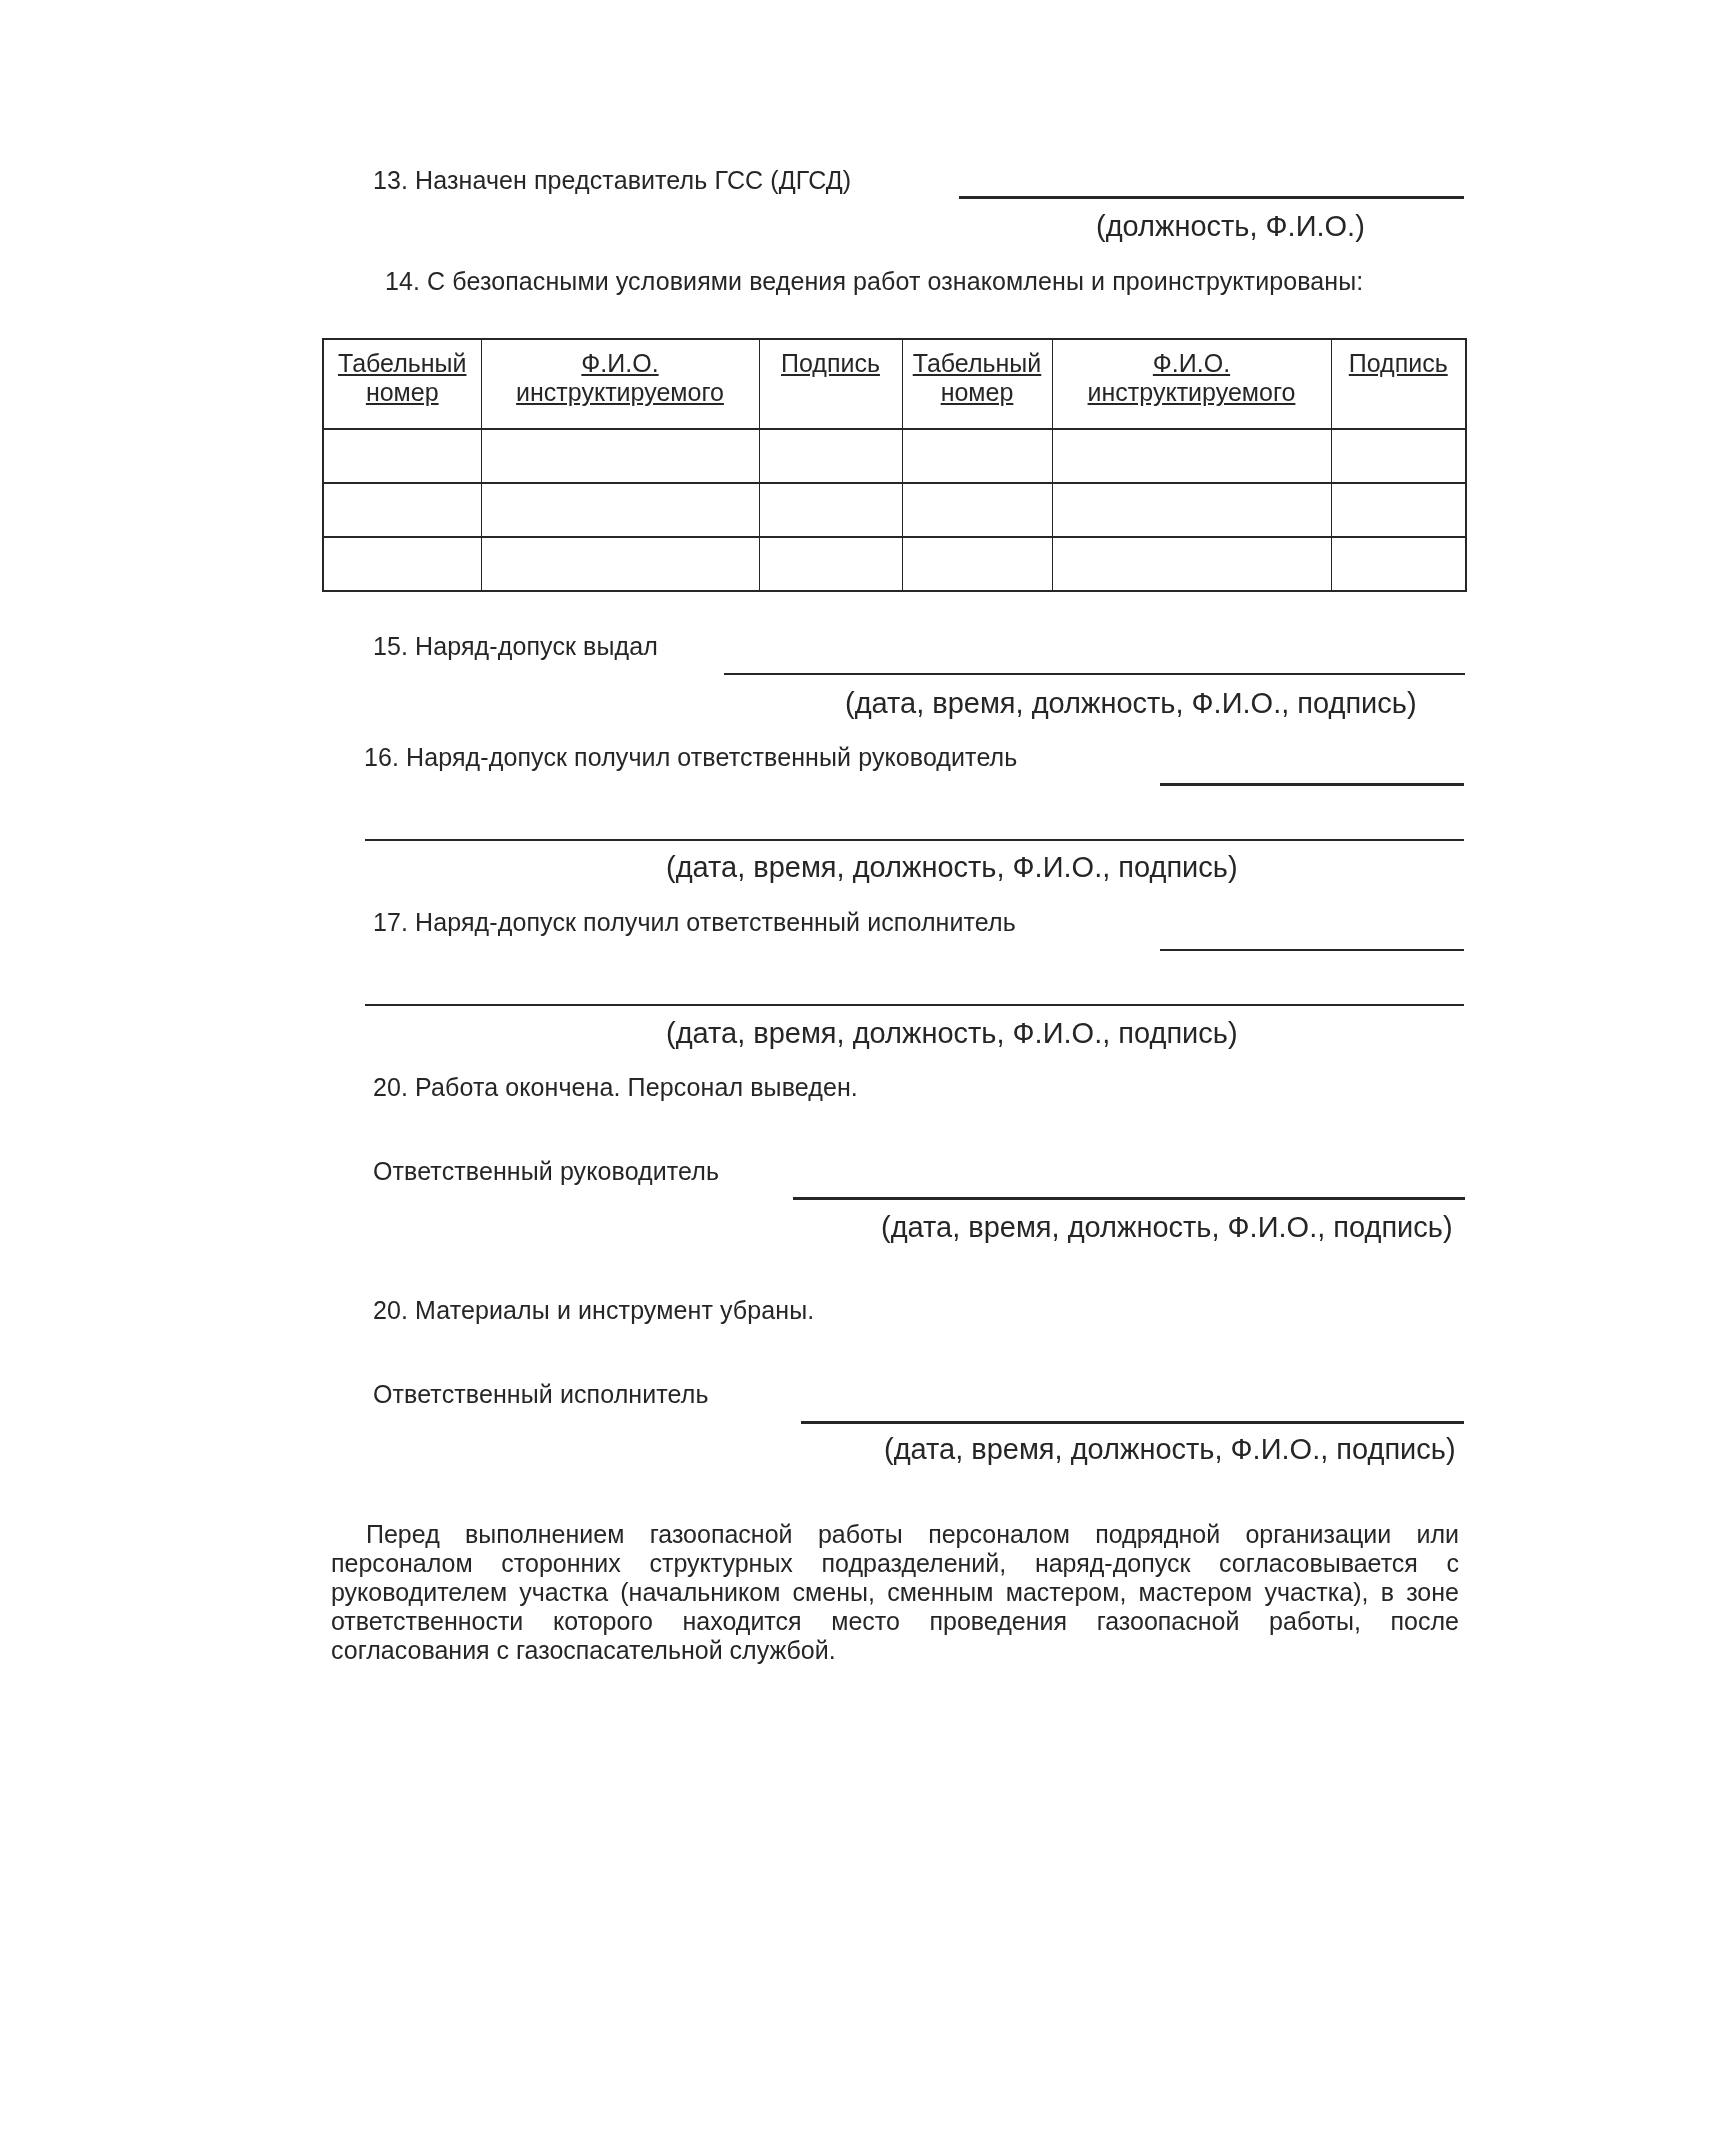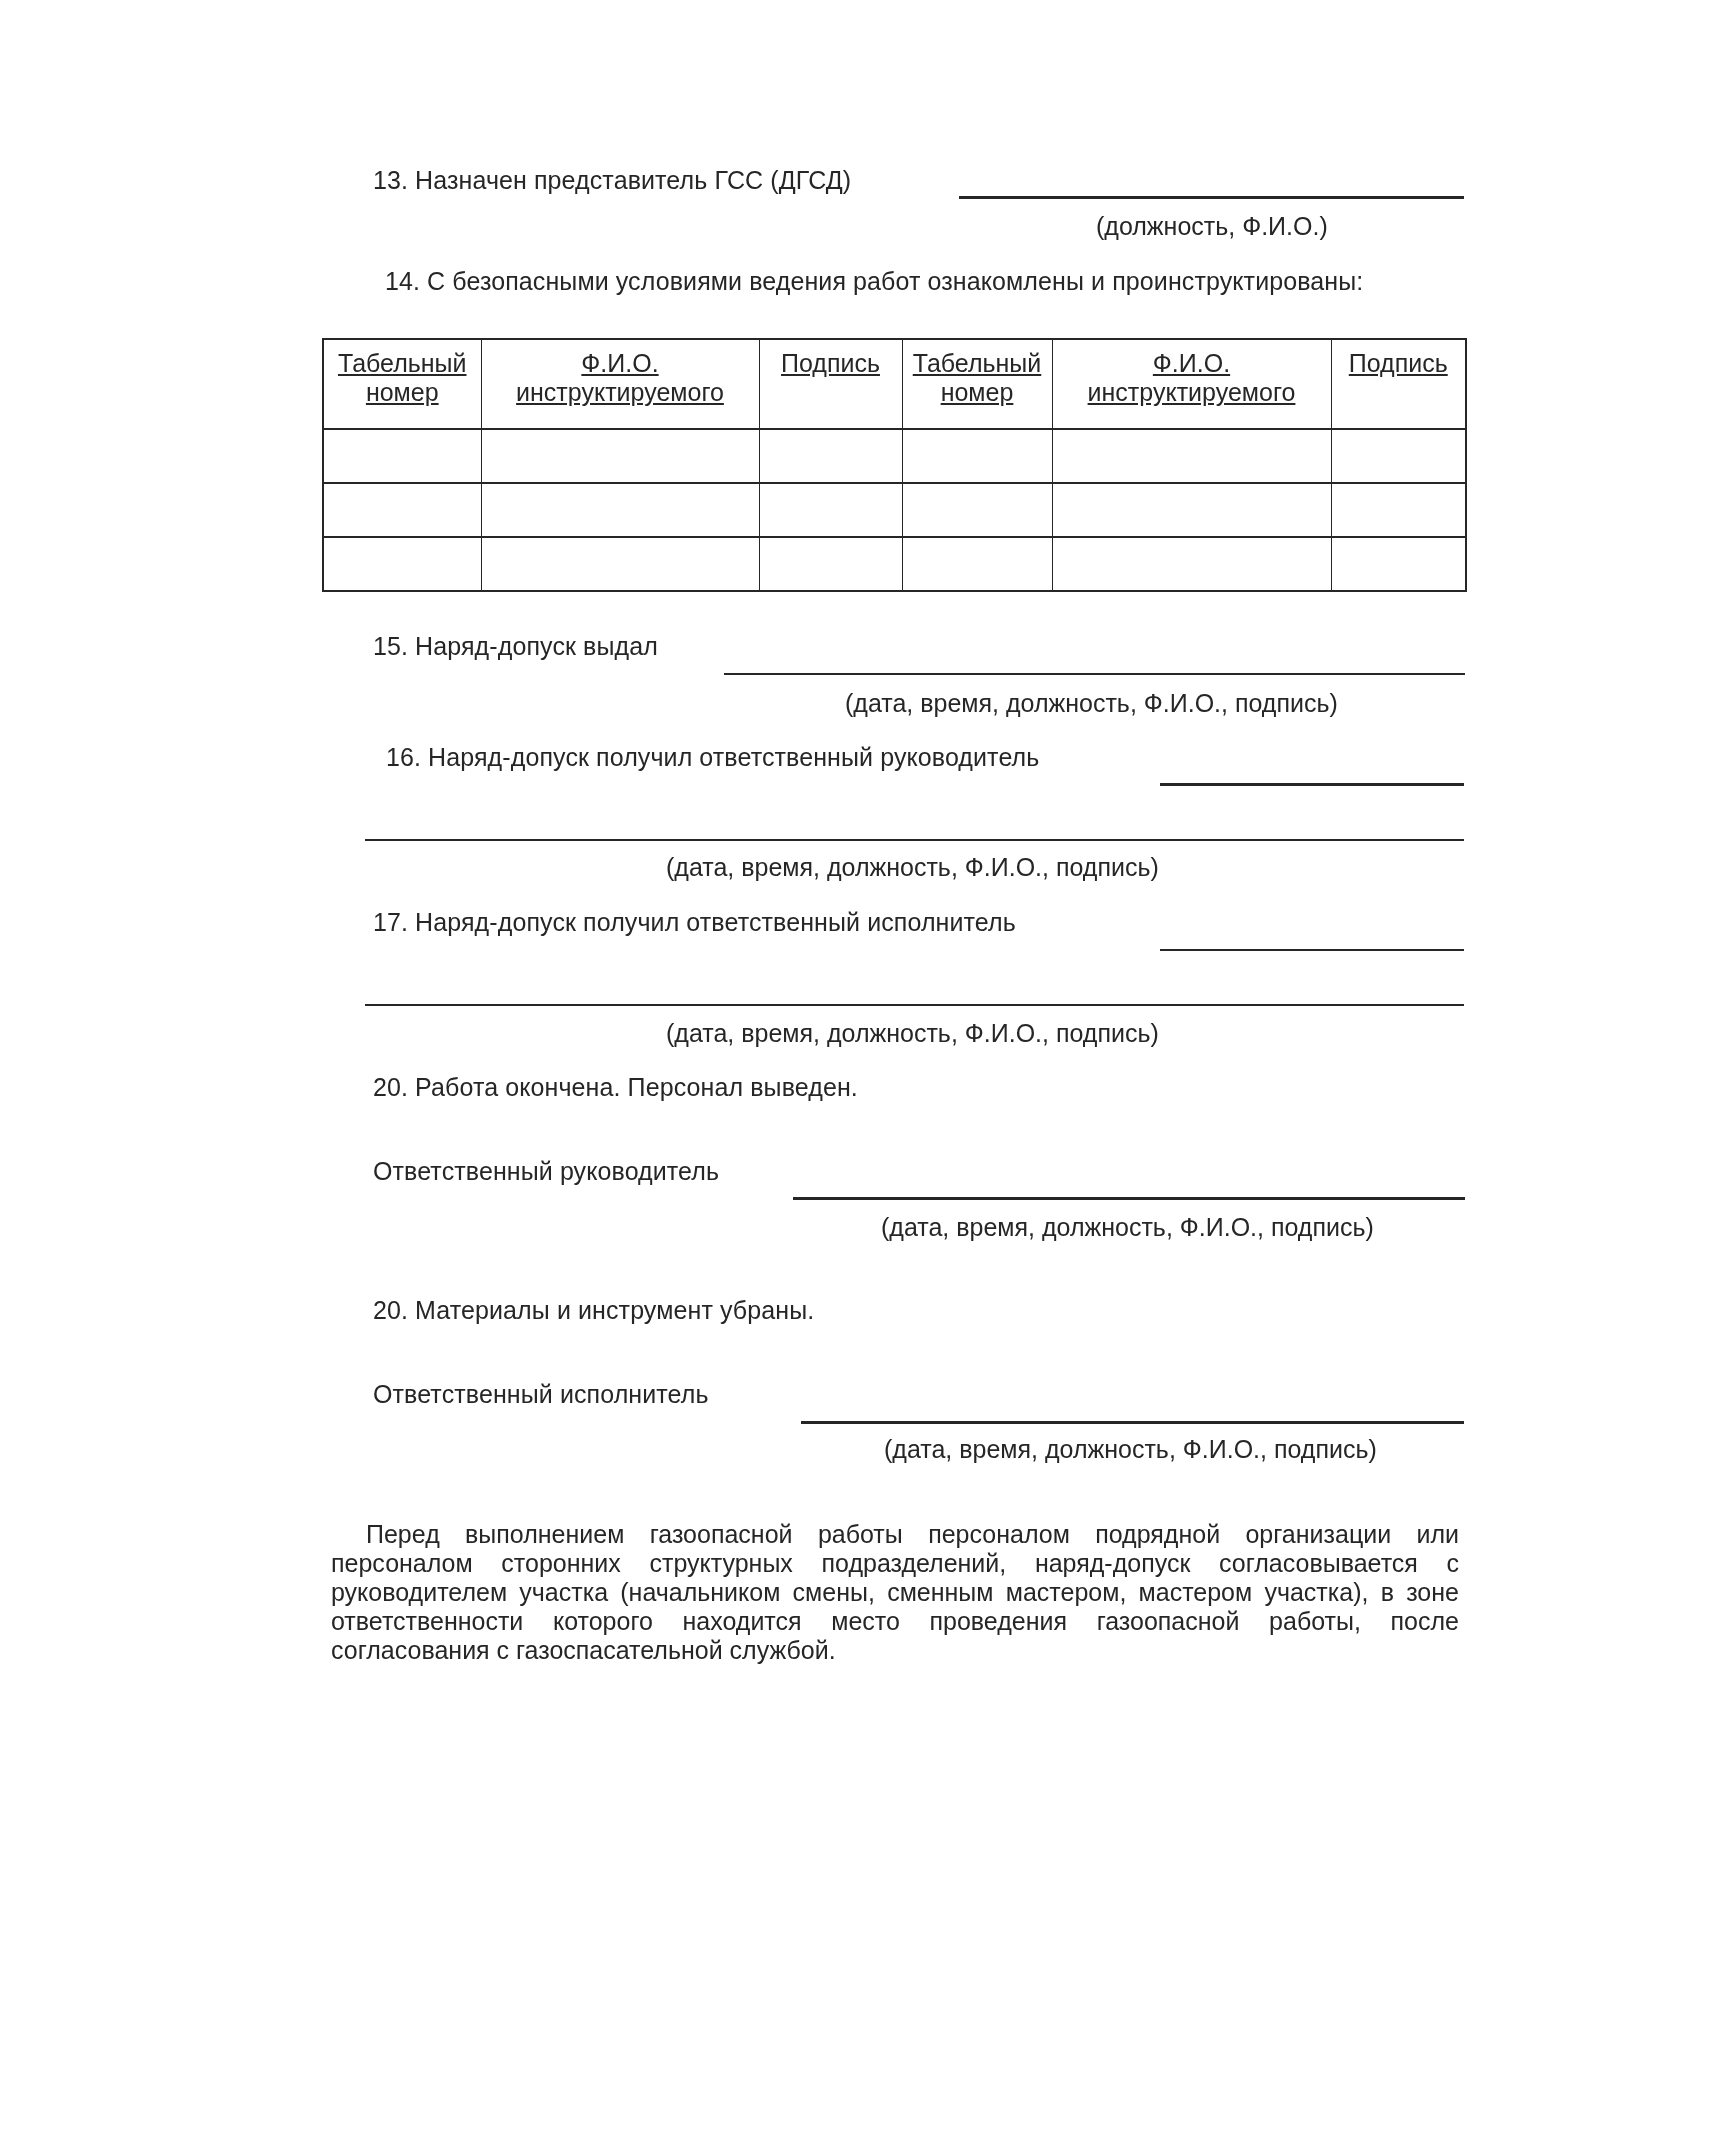--- a/index.html
+++ b/index.html
@@ -3,21 +3,21 @@
 <meta charset="utf-8">
 <style>
   html, body { margin: 0; padding: 0; background: #ffffff; }
   body {
     width: 1732px; height: 2137px; position: relative; overflow: hidden;
     font-family: "Liberation Sans", "DejaVu Sans", sans-serif;
     color: #262626;
   }
   .abs { position: absolute; }
   .txt { font-size: 25px; line-height: 29px; white-space: nowrap; letter-spacing: 0.1px; }
-  .cap { font-size: 25px; line-height: 29px; white-space: nowrap; }
+  .cap { font-size: 29px; line-height: 29px; white-space: nowrap; }
   .line { position: absolute; background: #262626; height: 2.7px; }
   .line.thin { height: 1.8px; }
 
   table.instr {
     position: absolute; left: 322px; top: 338px;
     width: 1143px; border-collapse: collapse;
     border: 2.7px solid #262626;
     table-layout: fixed;
   }
   table.instr th, table.instr td {
@@ -107,21 +107,21 @@
       <td></td>
       <td></td>
     </tr>
   </tbody>
 </table>
 
 <div class="abs txt" style="left:373px; top:632px;">15. Наряд-допуск выдал</div>
 <div class="line thin" style="left:724px; top:673px; width:741px;"></div>
 <div class="abs cap" style="left:845px; top:689px;">(дата, время, должность, Ф.И.О., подпись)</div>
 
-<div class="abs txt" style="left:386px; top:743px;">16. Наряд-допуск получил ответственный руководитель</div>
+<div class="abs txt" style="left:364px; top:743px;">16. Наряд-допуск получил ответственный руководитель</div>
 <div class="line" style="left:1160px; top:783px; width:304px;"></div>
 <div class="line thin" style="left:365px; top:839px; width:1099px;"></div>
 <div class="abs cap" style="left:666px; top:853px;">(дата, время, должность, Ф.И.О., подпись)</div>
 
 <div class="abs txt" style="left:373px; top:908px;">17. Наряд-допуск получил ответственный исполнитель</div>
 <div class="line thin" style="left:1160px; top:949px; width:304px;"></div>
 <div class="line thin" style="left:365px; top:1004px; width:1099px;"></div>
 <div class="abs cap" style="left:666px; top:1019px;">(дата, время, должность, Ф.И.О., подпись)</div>
 
 <div class="abs txt" style="left:373px; top:1073px;">20. Работа окончена. Персонал выведен.</div>

